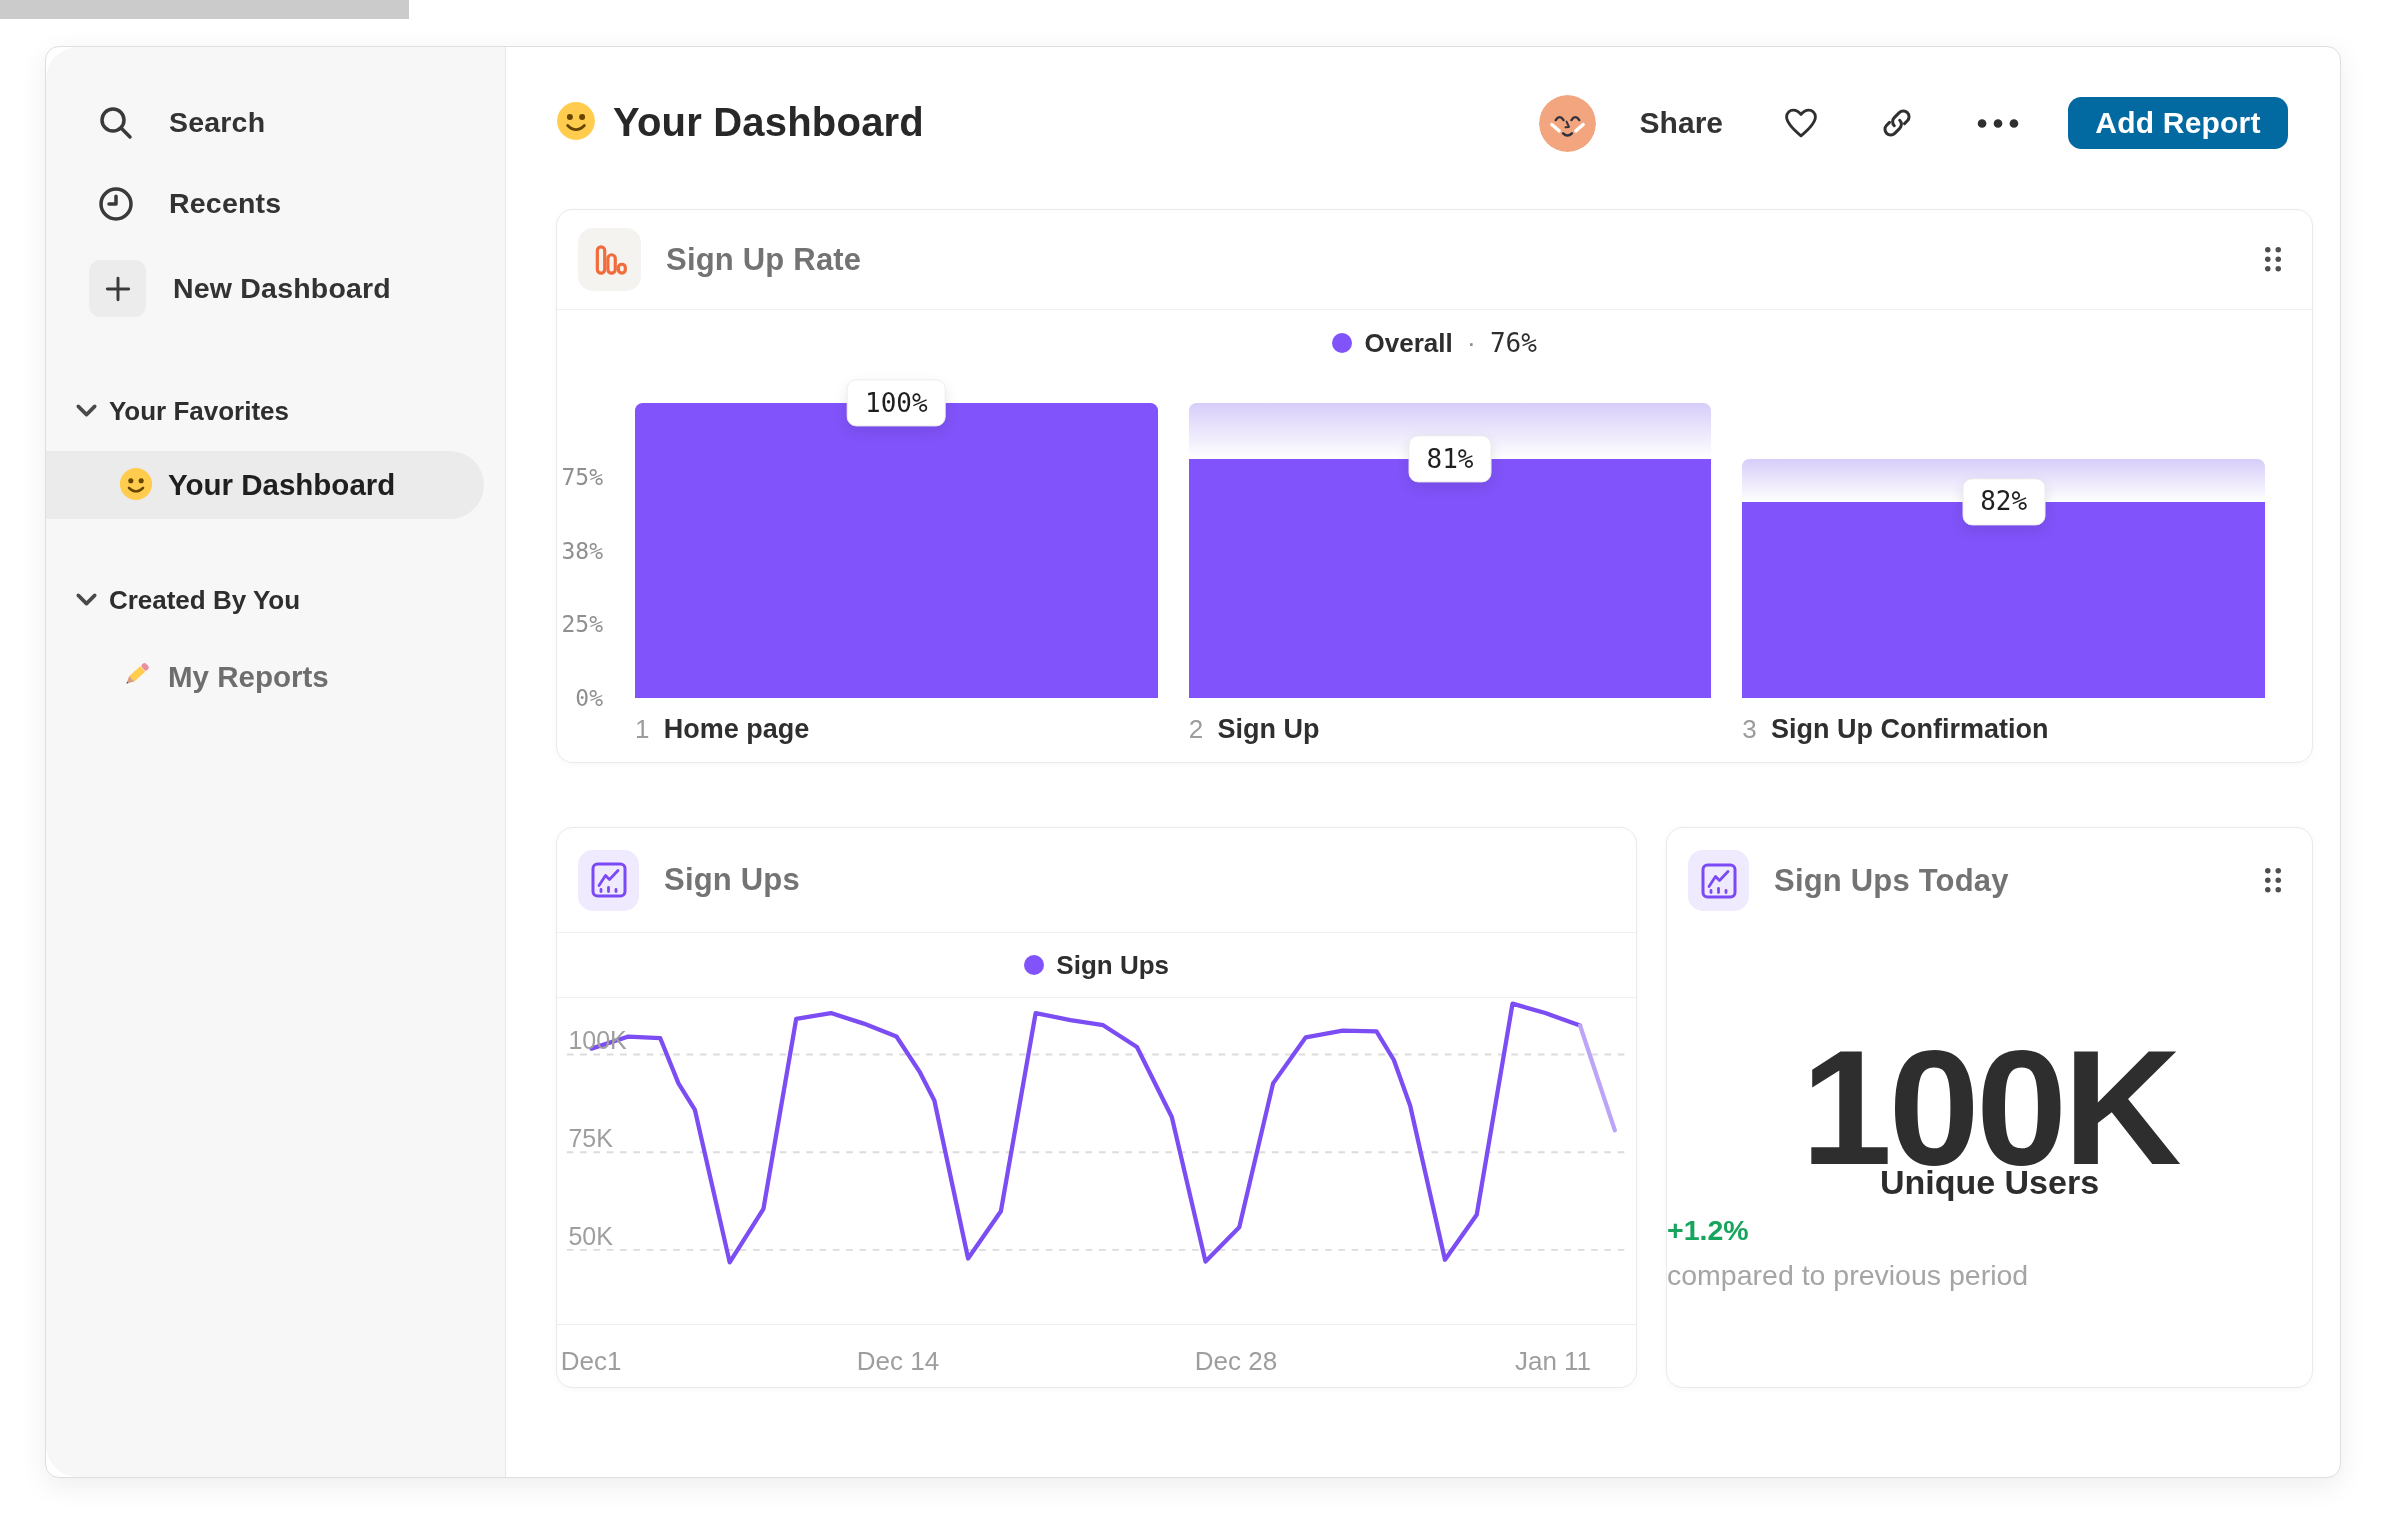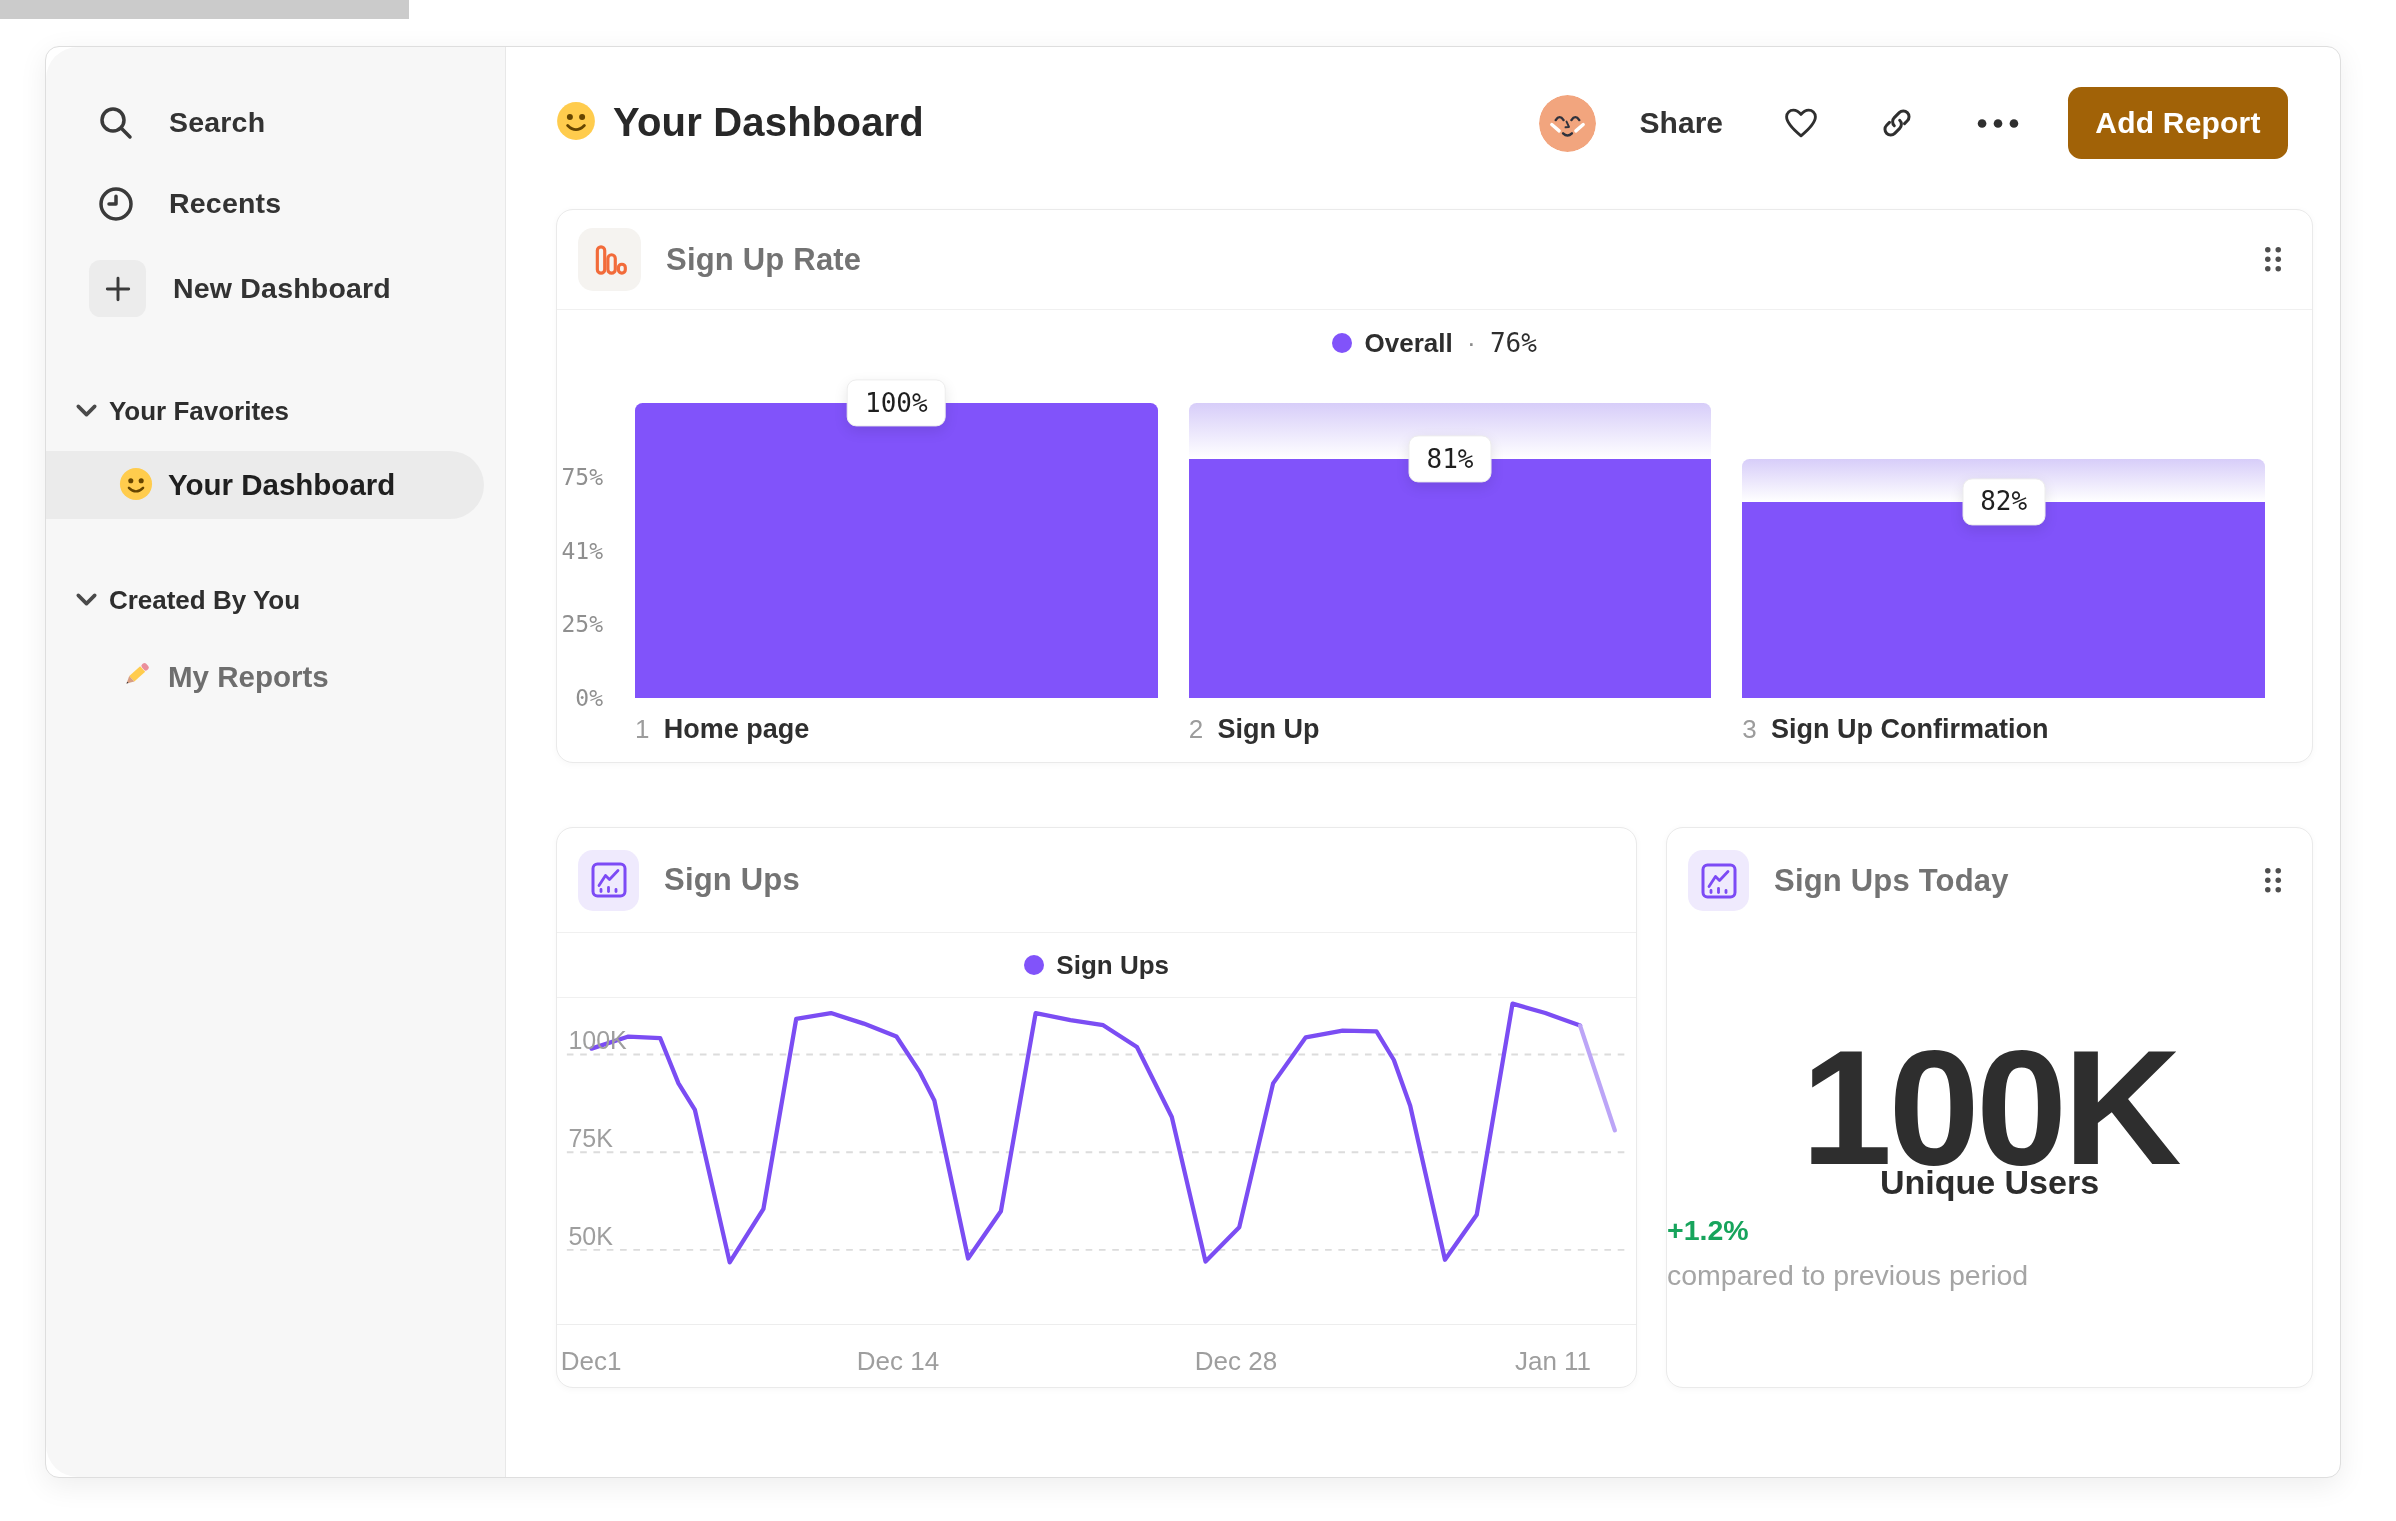--- a/index.html
+++ b/index.html
@@ -30,21 +30,21 @@
 
   
   .main { position: absolute; left: 460px; top: 0; right: 0; bottom: 0; }
   .main-header-title { position: absolute; left: 50px; top: 43px; height: 65px;
     display: flex; align-items: center; gap: 17px; }
   .main-title { font-size: 40px; font-weight: 700; color: #282828; letter-spacing: 0.2px; }
   .controls { position: absolute; top: 40px; right: 52px; height: 72px; display: flex; align-items: center; }
   .avatar { width: 57px; height: 57px; border-radius: 50%; overflow: hidden; margin-right: 44px; cursor: pointer; }
   .share-label { font-size: 30px; font-weight: 600; color: #333; margin-right: 59px; cursor: pointer; }
   .icon-btn { display: flex; align-items: center; justify-content: center; cursor: pointer; margin-right: 59px; }
-  .add-report-btn { width: 220px; height: 72px; border: none; border-radius: 13.3px; background: #a16207;
+  .add-report-btn { width: 220px; height: 52px; border: none; border-radius: 13.3px; background: #0369a1;
     color: #ffffff; font-size: 30px; font-weight: 700; font-family: "Liberation Sans", sans-serif;
     cursor: pointer; letter-spacing: 0.2px; }
 
   
   .card { position: absolute; background: #fff; border: 1.9px solid #eaeaea; border-radius: 17px;
     box-shadow: 0 1.9px 7.6px rgba(0,0,0,0.03); }
   .card-head { display: flex; align-items: center; padding: 0 27px 0 21px; border-bottom: 1.9px solid #f0f0f0; }
   .card-head.no-border { border-bottom: none; }
   .icon-box { display: flex; align-items: center; justify-content: center; border-radius: 15px; }
   .icon-box.orange { width: 63px; height: 63px; background: #f5f3f0; }
@@ -251,21 +251,21 @@
         </span>
       </div>
       <div class="legend-row">
         <span class="legend-dot"></span>
         <span class="legend-text">Overall</span>
         <span class="legend-sep">·</span>
         <span class="legend-val mono">76%</span>
       </div>
       <div class="fgutter mono">
           <div class="ftick" style="bottom: 75%;">75%</div>
-          <div class="ftick" style="bottom: 50%;">41%</div>
+          <div class="ftick" style="bottom: 50%;">38%</div>
           <div class="ftick" style="bottom: 25%;">25%</div>
           <div class="ftick" style="bottom: 0%;">0%</div>
         </div>
       <div class="fbars">
           <div class="fbar">
             <div class="fbar-solid" style="height: 100%; background: rgb(129, 83, 250); border-radius: 7.6px 7.6px 0px 0px;"></div>
             <div class="ftooltip mono" style="top: 0%;">100%</div>
           </div>
           <div class="fbar">
             <div class="fbar-ghost" style="height: 100%; background: linear-gradient(rgb(215, 205, 249) 0%, rgb(255, 255, 255) 19%);"></div>

